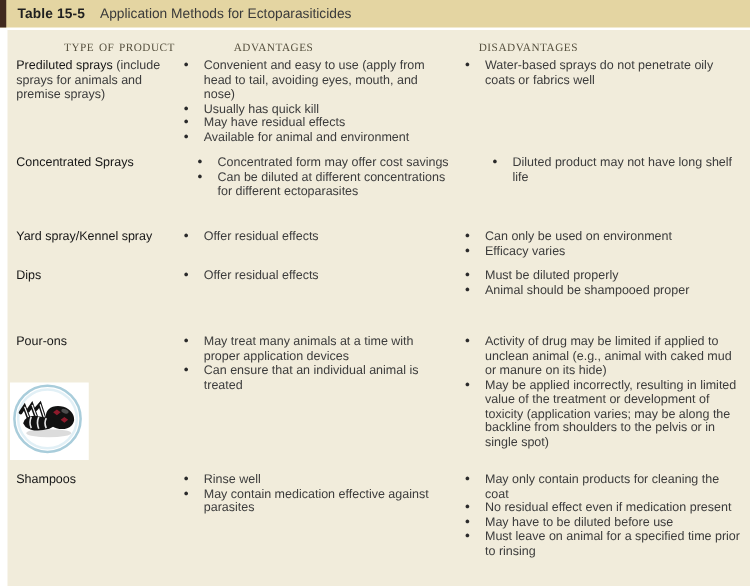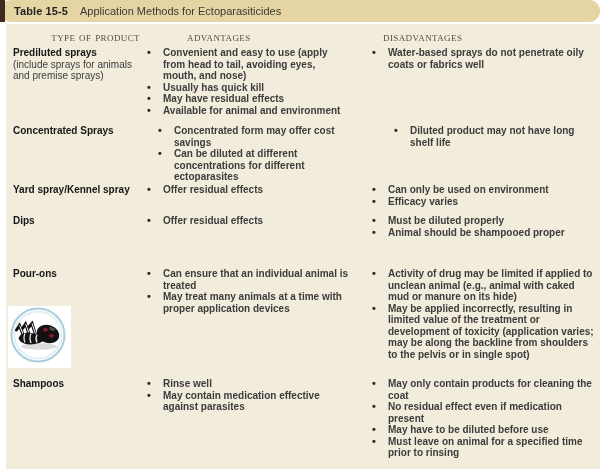--- a/index.html
+++ b/index.html
@@ -7,21 +7,21 @@
     position:relative;
     width:600px;height:469px;
     background:#ffffff;
     font-family:"Liberation Sans","DejaVu Sans",sans-serif;
     overflow:hidden;
   }
   
   .title-bar{
     position:absolute;top:0;left:0;right:0;height:22px;
     background:var(--title-bar-bg,#e4d5a2);
-    display:flex;align-items:center;border-radius:11px;
+    display:flex;align-items:center;
   }
   .title-accent{
     width:5px;height:22px;flex:0 0 5px;
     background:var(--title-accent,#40291e);
     margin-right:9px;
   }
   .table-label{
     font-size:11px;font-weight:bold;color:#1f1f1f;letter-spacing:.1px;
   }
   .table-title{
@@ -52,24 +52,24 @@
   .row{
     display:grid;grid-template-columns:134px 225px 1fr;
     font-size:10px;line-height:11.5px;color:var(--body-text,#3c3c3c);
   }
   #rows .row:nth-of-type(1){min-height:78px;}
   #rows .row:nth-of-type(2){min-height:59px;gap:11px;}
   #rows .row:nth-of-type(3){min-height:31px;}
   #rows .row:nth-of-type(4){min-height:53px;}
   #rows .row:nth-of-type(5){min-height:110px;}
   .cell.product{padding-left:7px;padding-right:6px;}
-  .pname{font-weight:bold;color:#161616;}
+  .pname{font-weight:normal;color:#161616;}
   .pnote{color:#3c3c3c;}
   ul.list{
-    margin:0;padding:0 0 0 7px;list-style:none;font-weight:bold;
+    margin:0;padding:0 0 0 7px;list-style:none;
   }
   ul.list li{
     position:relative;padding-left:16px;margin:0;
   }
   ul.list.adv li{padding-right:14px;}
   ul.list.dis li{padding-right:6px;}
   ul.list li::before{
     content:"\2022";
     position:absolute;left:0;top:0;
     color:#2a2a2a;font-size:11px;
@@ -182,22 +182,22 @@
             <path d="M23 27.5 q-2 4.5 0 9.5"></path>
             <path d="M29 28.5 q-2 4 0 8"></path>
           </g>
           <path d="M37.5 21.5 l3 2.3 -3 2.3 -3 -2.3 Z" fill="#8e1b2c"></path>
           <path d="M43.5 27.5 l3 2.3 -3 2.3 -3 -2.3 Z" fill="#8e1b2c"></path>
           <ellipse cx="44" cy="23" rx="3" ry="1.6" fill="#ffffff" opacity="0.25" transform="rotate(20 44 23)"></ellipse>
         </svg>
       </div>
     </div>
     <ul class="cell list adv">
+            <li>May treat many animals at a time with proper application devices</li>
             <li>Can ensure that an individual animal is treated</li>
-            <li>May treat many animals at a time with proper application devices</li>
           </ul>
     <ul class="cell list dis">
             <li>Activity of drug may be limited if applied to unclean animal (e.g., animal with caked mud or manure on its hide)</li>
             <li>May be applied incorrectly, resulting in limited value of the treatment or development of toxicity (application varies; may be along the backline from shoulders to the pelvis or in single spot)</li>
           </ul>
   </div>
 
   <div class="row">
     <div class="cell product">
       <span class="pname">Shampoos</span><span class="pnote"></span>

